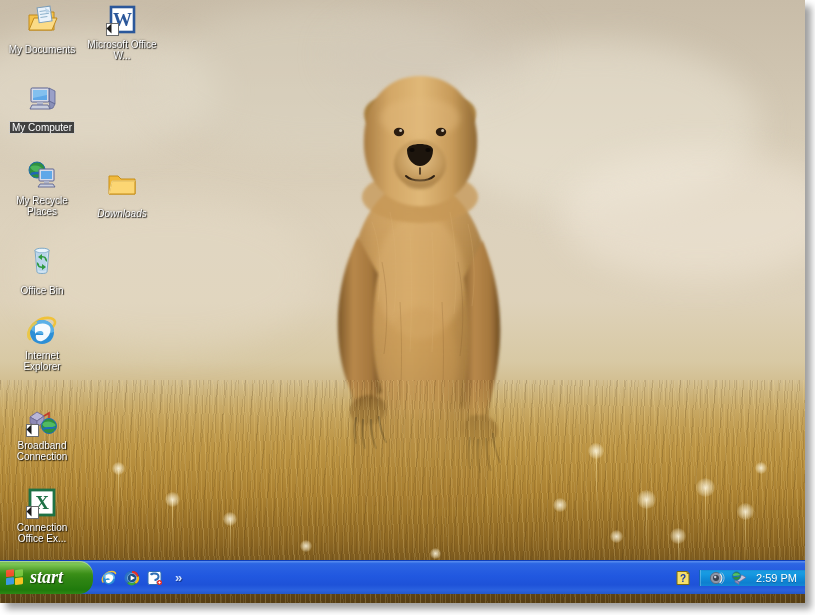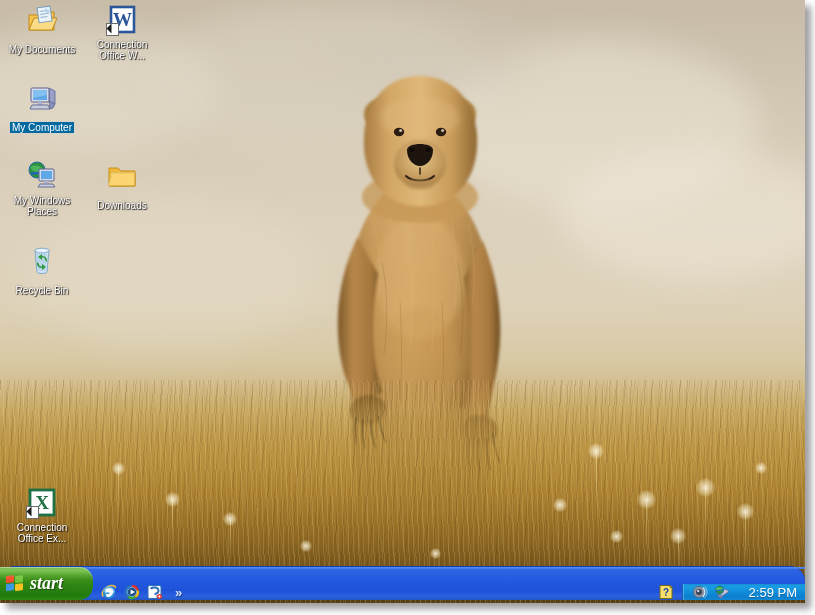--- a/index.html
+++ b/index.html
@@ -133,21 +133,21 @@
     line-height: 11px;
     color: #ffffff;
     text-shadow: 1px 1px 1px rgba(0,0,0,0.85), 0 0 2px rgba(0,0,0,0.6);
     display: inline-block;
     padding: 0 2px;
     max-width: 76px;
     word-wrap: break-word;
     text-align: center;
   }
   .di-selected .di-label {
-    background: #0369a1;
+    background: #404040;
     outline: 1px dotted #cfcfcf;
     outline-offset: 0px;
     color: #ffffff;
     text-shadow: none;
   }
   
   .shortcut-arrow {
     position: absolute;
     left: 0; bottom: 0;
     width: 11px; height: 11px;
@@ -160,29 +160,28 @@
     left: 1px; top: 1px;
     width: 0; height: 0;
     border-left: 7px solid #1b1b1b;
     border-bottom: 7px solid transparent;
     transform: rotate(-45deg);
   }
 
   
   #taskbar {
     position: absolute;
-    left: 0; bottom: 3px;
+    left: 0; bottom: 9px;
     width: 805px; height: 33px;
     background: linear-gradient(to bottom,
       #2b61d8 0%, #2f6ae4 6%, #2b63e2 12%,
       #2158e0 45%, #1e52d8 72%, #2a61df 88%, #2458c8 100%);
     border-top: 1px solid #0f3fbb;
     display: flex;
-    align-items: flex-end;
-    border-radius: 15px;
+    align-items: center;
   }
   #taskbar-top-hl {
     position: absolute; left: 0; right: 0; top: 0; height: 2px;
     background: linear-gradient(to bottom, #5b8df0, #3a74e8);
   }
 
   
   #start-button {
     position: relative;
     width: 93px; height: 33px;
@@ -257,23 +256,23 @@
     align-items: center;
     gap: 6px;
     padding: 0 8px 0 9px;
     background: linear-gradient(to bottom,
       #168ad4 0%, #1b9ae0 8%, #169ae2 25%,
       #0f8ad8 55%, #0e7fcf 80%, #1389d6 100%);
     border-left: 1px solid #1363b5;
     box-shadow: inset 1px 0 0 rgba(255,255,255,0.25);
   }
   #clock {
-    font-size: 13px;
+    font-size: 11px;
     color: #ffffff;
-    margin-left: 13px;
+    margin-left: 3px;
     white-space: nowrap;
     text-shadow: 0 1px 0 rgba(0,0,0,0.25);
     cursor: default;
   }
   .tray-icon { width: 16px; height: 16px; position: relative; cursor: pointer; }
 </style>
 </head>
 <body>
 
 <div id="screen">
@@ -479,21 +478,21 @@
 
     <div class="desktop-icon" style="left:84px; top:4px;">
       <div class="di-glyph">
         <svg viewBox="0 0 32 32" width="32" height="32">
           <rect x="5" y="3" width="23" height="25" fill="#ffffff" stroke="#2b579a" stroke-width="2.6"></rect>
           <rect x="8" y="6" width="17" height="19" fill="#ffffff"></rect>
           <text x="16.5" y="22" font-family="Liberation Serif, serif" font-size="19" font-weight="bold" fill="#2b579a" text-anchor="middle">W</text>
         </svg>
         <span class="shortcut-arrow"></span>
       </div>
-      <span class="di-label">Connection Office W...</span>
+      <span class="di-label">Microsoft Office W...</span>
     </div>
 
     <div class="desktop-icon di-selected" style="left:4px; top:82px;">
       <div class="di-glyph">
         <svg viewBox="0 0 32 32" width="32" height="32">
           <path d="M23 6 L29 9 L29 22 L23 19 Z" fill="#9aa0c8" stroke="#5c6390" stroke-width="0.8"></path>
           <rect x="5" y="6" width="18" height="14" rx="1.2" fill="#d7dbe8" stroke="#5c6390" stroke-width="1"></rect>
           <rect x="7" y="8" width="14" height="10" fill="#5fa8e8"></rect>
           <path d="M7 8 L21 8 L21 13 L7 16 Z" fill="#93cbf2" opacity="0.7"></path>
           <rect x="11" y="20" width="6" height="3" fill="#aeb4ca"></rect>
@@ -511,24 +510,24 @@
           <circle cx="11" cy="10" r="8" fill="#2f8f3f"></circle>
           <path d="M4 7 C 9 4, 15 6, 18 10 C 14 13, 7 13, 4 7 Z" fill="#4fb85e" opacity="0.9"></path>
           <path d="M5 14 C 10 12, 15 14, 18 12" stroke="#2166b5" stroke-width="2.5" fill="none"></path>
           <circle cx="11" cy="10" r="8" fill="none" stroke="#1f6fa8" stroke-width="1"></circle>
           <rect x="13" y="9" width="15" height="12" rx="1" fill="#d7dbe8" stroke="#5c6390" stroke-width="1"></rect>
           <rect x="15" y="11" width="11" height="8" fill="#5fa8e8"></rect>
           <rect x="18" y="21" width="5" height="2.5" fill="#aeb4ca"></rect>
           <path d="M14 24 L27 24 L29 27 L12 27 Z" fill="#c9cedd" stroke="#5c6390" stroke-width="0.9"></path>
         </svg>
       </div>
-      <span class="di-label">My Windows Places</span>
-    </div>
-
-    <div class="desktop-icon" style="left:84px; top:160px;">
+      <span class="di-label">My Recycle Places</span>
+    </div>
+
+    <div class="desktop-icon" style="left:84px; top:168px;font-style:italic;">
       <div class="di-glyph">
         <svg viewBox="0 0 32 32" width="32" height="32">
           <path d="M3 8 L12 8 L15 11 L29 11 L29 26 L3 26 Z" fill="#f0b93c" stroke="#c78f18" stroke-width="1"></path>
           <path d="M3 26 L6 13 L29 13 L29 26 Z" fill="#fcd673" stroke="#c78f18" stroke-width="1"></path>
           <path d="M3 26 L6 13 L29 13" fill="none" stroke="#ffeaa8" stroke-width="1" opacity="0.8"></path>
         </svg>
       </div>
       <span class="di-label">Downloads</span>
     </div>
 
@@ -537,24 +536,52 @@
         <svg viewBox="0 0 32 32" width="32" height="32">
           <path d="M9 5 L23 5 L21 27 C 21 29, 11 29, 11 27 Z" fill="#cfe3f2" stroke="#7fa9c6" stroke-width="1"></path>
           <ellipse cx="16" cy="5.5" rx="7" ry="2.3" fill="#e8f3fb" stroke="#7fa9c6" stroke-width="1"></ellipse>
           <path d="M10 7 L21 7 L19.6 25 C 19.6 26.4, 12.4 26.4, 12.4 25 Z" fill="#a7cbe4" opacity="0.55"></path>
           <g fill="#2f9a3e">
             <path d="M12 12 L16 9 L16 11 C 20 11, 21.5 14, 21 17 L19 15 C 19 13, 18 12.6, 16 12.6 L16 15 Z"></path>
             <path d="M20 22 L16 25 L16 23 C 12 23, 10.5 20, 11 17 L13 19 C 13 21, 14 21.4, 16 21.4 L16 19 Z"></path>
           </g>
         </svg>
       </div>
-      <span class="di-label">Recycle Bin</span>
-    </div>
-
-
+      <span class="di-label">Office Bin</span>
+    </div>
+
+    <div class="desktop-icon" style="left:4px; top:315px;">
+      <div class="di-glyph">
+        <svg viewBox="0 0 32 32" width="32" height="32">
+          <path d="M4 24 C 1 20, 3 12, 10 7 C 18 1, 28 2, 29 7 C 29.6 10, 26 13, 23 14" fill="none" stroke="#f0c23a" stroke-width="2.6" stroke-linecap="round"></path>
+          <path d="M16 5 C 23 5, 28 10, 28 17 C 28 24, 23 29, 16 29 C 9 29, 4 24, 4 17 C 4 10, 9 5, 16 5 Z" fill="#2d8fd6"></path>
+          <path d="M16 5 C 23 5, 28 10, 28 17 C 20 20, 10 20, 4.4 14 C 6 9, 10.5 5, 16 5 Z" fill="#63b6ea" opacity="0.85"></path>
+          <path d="M9 11 C 14 7, 22 8, 24 12 C 26 17, 22 24, 16 26 C 12 27, 9 24, 10 20 L 17 20 C 18 18, 17 16, 14 16 C 12 16, 10 17, 9 19 Z" fill="#ffffff" opacity="0.95"></path>
+          <path d="M3 23 C 1 19, 3 12, 10 7.5" fill="none" stroke="#e8c84d" stroke-width="2.4" stroke-linecap="round" opacity="0.9"></path>
+        </svg>
+      </div>
+      <span class="di-label">Internet Explorer</span>
+    </div>
+
+    <div class="desktop-icon" style="left:4px; top:405px;">
+      <div class="di-glyph">
+        <svg viewBox="0 0 32 32" width="32" height="32">
+          <path d="M4 12 L11 7 L18 11 L11 16 Z" fill="#b9b6d8" stroke="#6e6a94" stroke-width="0.9"></path>
+          <path d="M4 12 L4 18 L11 22 L11 16 Z" fill="#8c88b4" stroke="#6e6a94" stroke-width="0.9"></path>
+          <path d="M11 16 L11 22 L18 17 L18 11 Z" fill="#a09dc6" stroke="#6e6a94" stroke-width="0.9"></path>
+          <path d="M18 11 L23 8 L23 17" fill="none" stroke="#c0392b" stroke-width="1.6"></path>
+          <circle cx="23" cy="21" r="7.5" fill="#2f8f3f"></circle>
+          <path d="M16 19 C 20 15, 26 16, 30 20 C 27 24, 19 25, 16 19 Z" fill="#54c065" opacity="0.9"></path>
+          <path d="M17 24 C 21 22, 26 24, 29 22" stroke="#1d6fb8" stroke-width="2" fill="none"></path>
+          <circle cx="23" cy="21" r="7.5" fill="none" stroke="#1d6fb8" stroke-width="1"></circle>
+        </svg>
+        <span class="shortcut-arrow"></span>
+      </div>
+      <span class="di-label">Broadband Connection</span>
+    </div>
 
     <div class="desktop-icon" style="left:4px; top:487px;">
       <div class="di-glyph">
         <svg viewBox="0 0 32 32" width="32" height="32">
           <rect x="4" y="3" width="24" height="25" fill="#ffffff" stroke="#1e7145" stroke-width="2.8"></rect>
           <rect x="7" y="6" width="18" height="19" fill="#ffffff"></rect>
           <text x="16" y="22" font-family="Liberation Serif, serif" font-size="19" font-weight="bold" fill="#1e7145" text-anchor="middle">X</text>
         </svg>
         <span class="shortcut-arrow"></span>
       </div>

